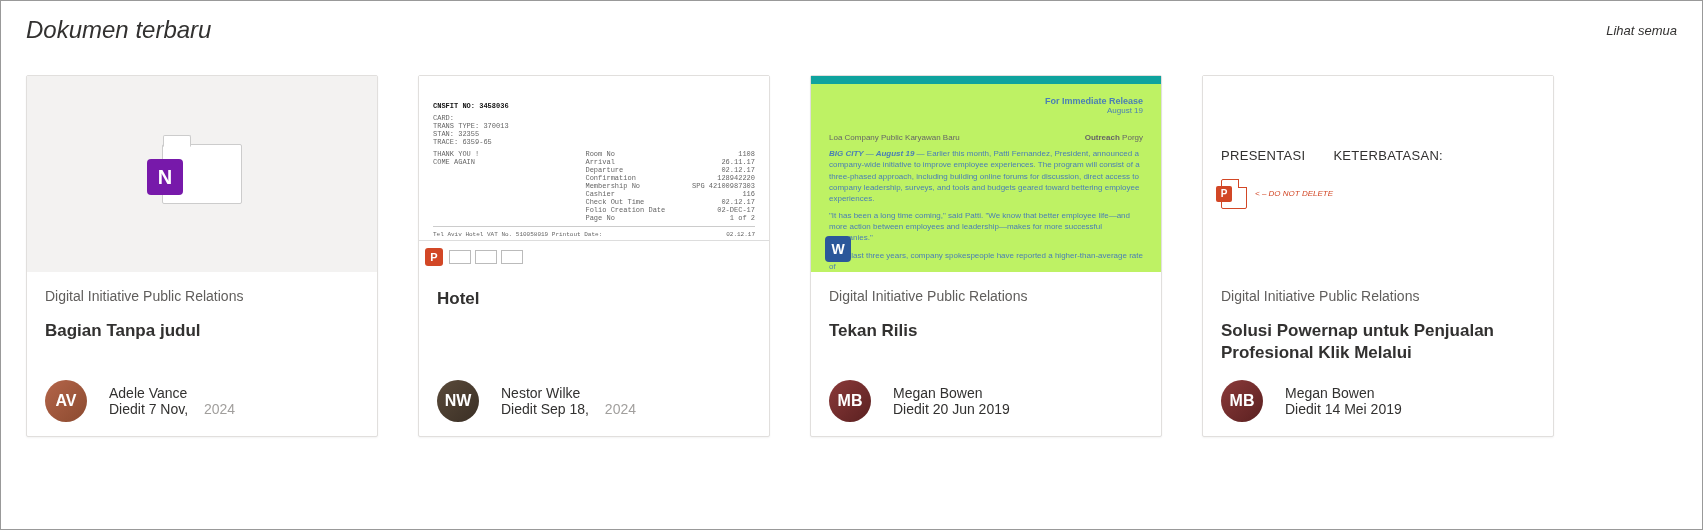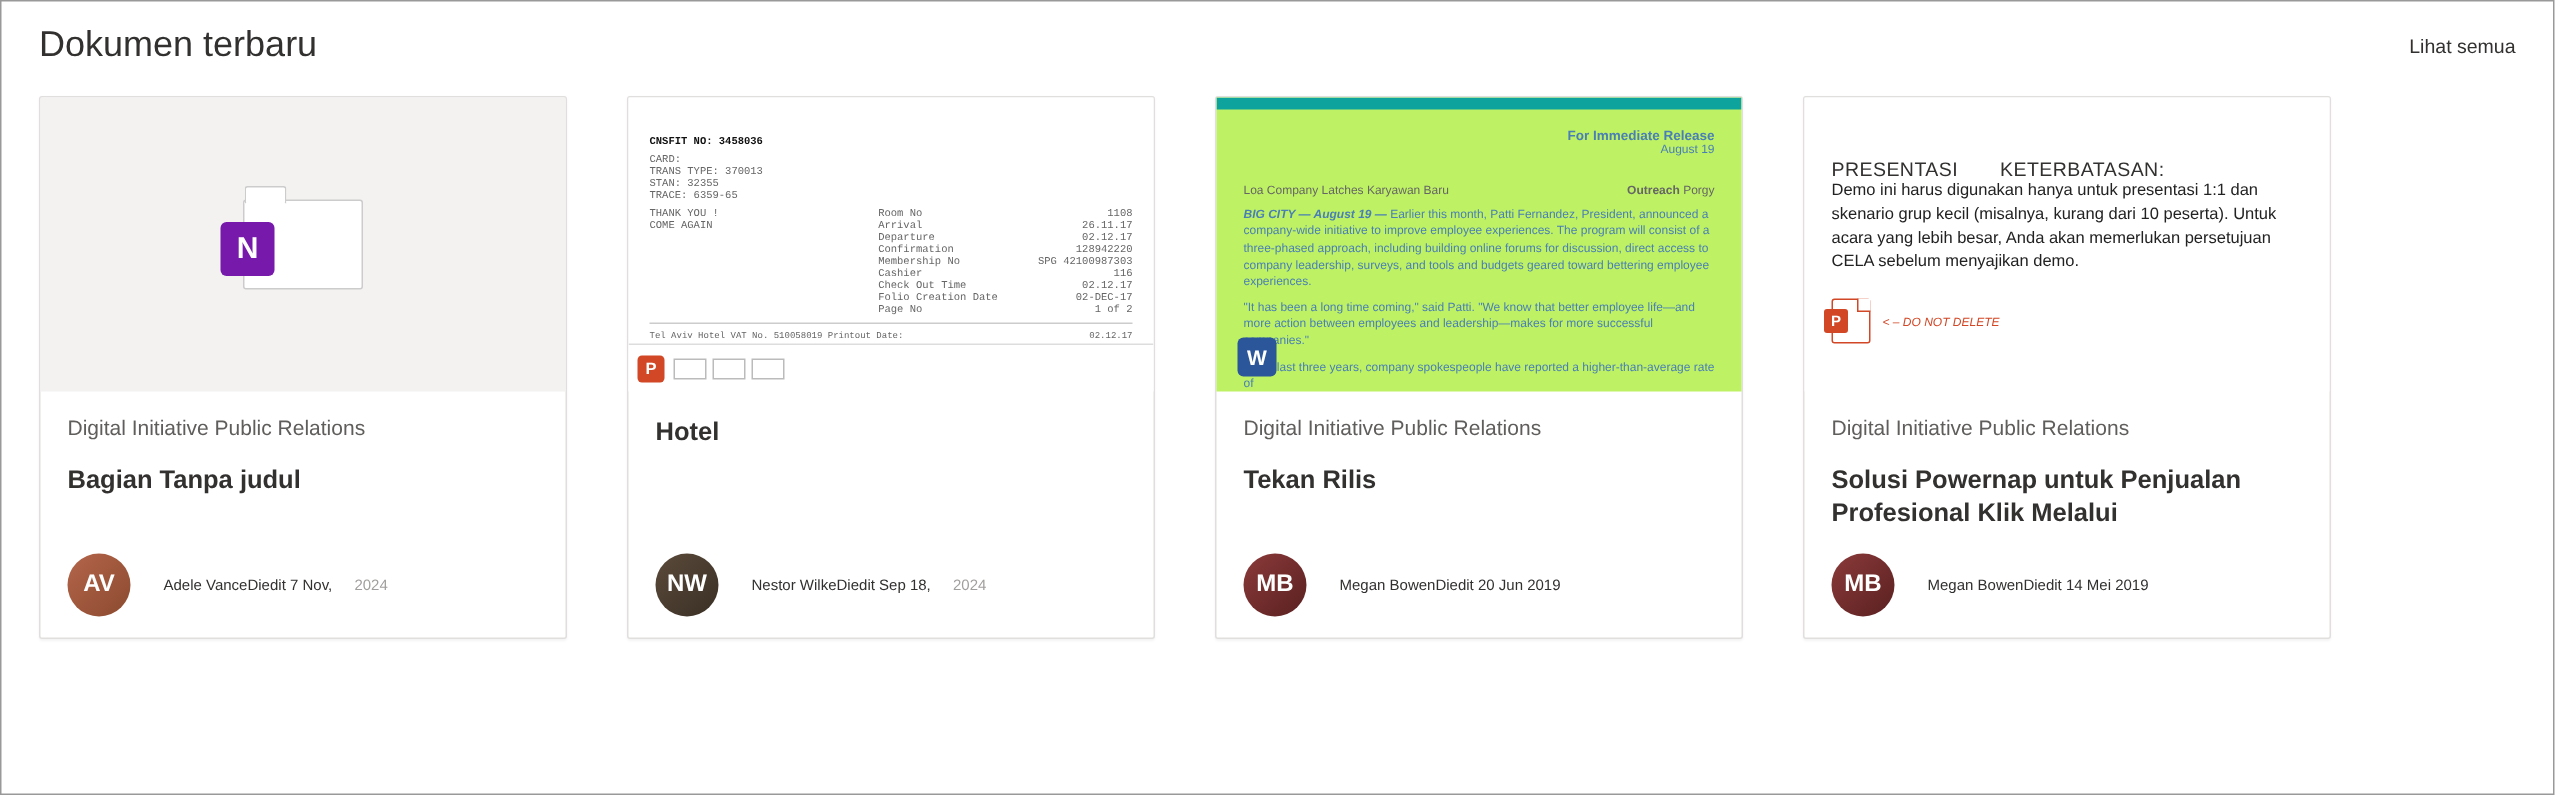--- a/index.html
+++ b/index.html
@@ -10,21 +10,22 @@
       font-size: 14px;
       color: #323130;
       border: 1px solid #999;
       width: 1703px;
       height: 530px;
     }
     .header-row {
       display: flex;
       justify-content: space-between;
       align-items: center;
-      margin-bottom: 20px;
+      margin-bottom: 31px;
+      font-style: italic;
     }
     .section-title {
       font-size: 24px;
       font-weight: 400;
       color: #323130;
     }
     .see-all {
       font-size: 13px;
       color: #323130;
       cursor: pointer;
@@ -168,21 +169,21 @@
     .meta-row{ display:flex; align-items:center; gap:22px; margin-top:auto; }
     .avatar{
       width:42px;height:42px;border-radius:50%;
       display:flex;align-items:center;justify-content:center;
       color:#fff;font-weight:700;font-size:16px;flex-shrink:0;
     }
     .av1{ background:linear-gradient(135deg,#b4654a,#8b4a2f); }
     .av2{ background:linear-gradient(135deg,#5a4a3a,#3a2f25); }
     .av3{ background:linear-gradient(135deg,#8b3a3a,#5a2020); }
     .av4{ background:linear-gradient(135deg,#8b3a3a,#5a2020); }
-    .meta-txt{ display:flex; flex-direction:row; font-size:10px; }
+    .meta-txt{ display:flex; flex-direction:column; font-size:14px; }
     .author{ color:#323130; }
     .edited{ color:#323130; }
     .edited .yr{ color:#a19f9d; margin-left:12px; }
   </style>
 </head>
 <body>
 
 <div class="header-row">
   <div class="section-title">Dokumen terbaru</div>
   <div class="see-all">Lihat semua</div>
@@ -294,21 +295,21 @@
     </div>
   </div>
 
   <div class="doc-card">
     <div class="thumb thumb-press">
       <div class="press-bar"></div>
       <div class="press-body">
         <div class="press-hdr">For Immediate Release</div>
         <div class="press-sub">August 19</div>
         <div class="press-mid">
-          <span>Loa Company Latches Karyawan Baru</span>
+          <span>Loa Company Public Karyawan Baru</span>
           <span><b>Outreach</b>&nbsp;<span>Porgy</span></span>
         </div>
         <div class="press-line"><b><i>BIG CITY — August 19 — </i></b><span>Earlier this month, Patti Fernandez, President, announced a company-wide initiative to improve employee experiences. The program will consist of a three-phased approach, including building online forums for discussion, direct access to company leadership, surveys, and tools and budgets geared toward bettering employee experiences.</span></div>
         <div class="press-quote">"It has been a long time coming," said Patti. "We know that better employee life—and more action between employees and leadership—makes for more successful companies."</div>
         <div class="press-quote" style="margin-top:6px;">In the last three years, company spokespeople have reported a higher-than-average rate of</div>
         <div class="word-badge">W</div>
       </div>
     </div>
     <div class="card-body">
       <div class="loc">Digital Initiative Public Relations</div>
@@ -326,21 +327,20 @@
       </div>
     </div>
   </div>
 
   <div class="doc-card">
     <div class="thumb thumb-ppt">
       <div class="ppt-title-row">
         <span class="ppt-t">PRESENTASI</span>
         <span class="ppt-t">KETERBATASAN:</span>
       </div>
-      <div class="ppt-desc">Demo ini harus digunakan hanya untuk presentasi 1:1 dan skenario grup kecil (misalnya, kurang dari 10 peserta). Untuk acara yang lebih besar, Anda akan memerlukan persetujuan CELA sebelum menyajikan demo.</div>
       <div class="ppt-icon-row">
         <div class="ppt-big">
             <div class="ppt-p">P</div>
           </div>
         <span class="ppt-dnd">&lt; – DO NOT DELETE</span>
       </div>
     </div>
     <div class="card-body">
       <div class="loc">Digital Initiative Public Relations</div>
       <div class="doc-title">Solusi Powernap untuk Penjualan Profesional Klik Melalui</div>

